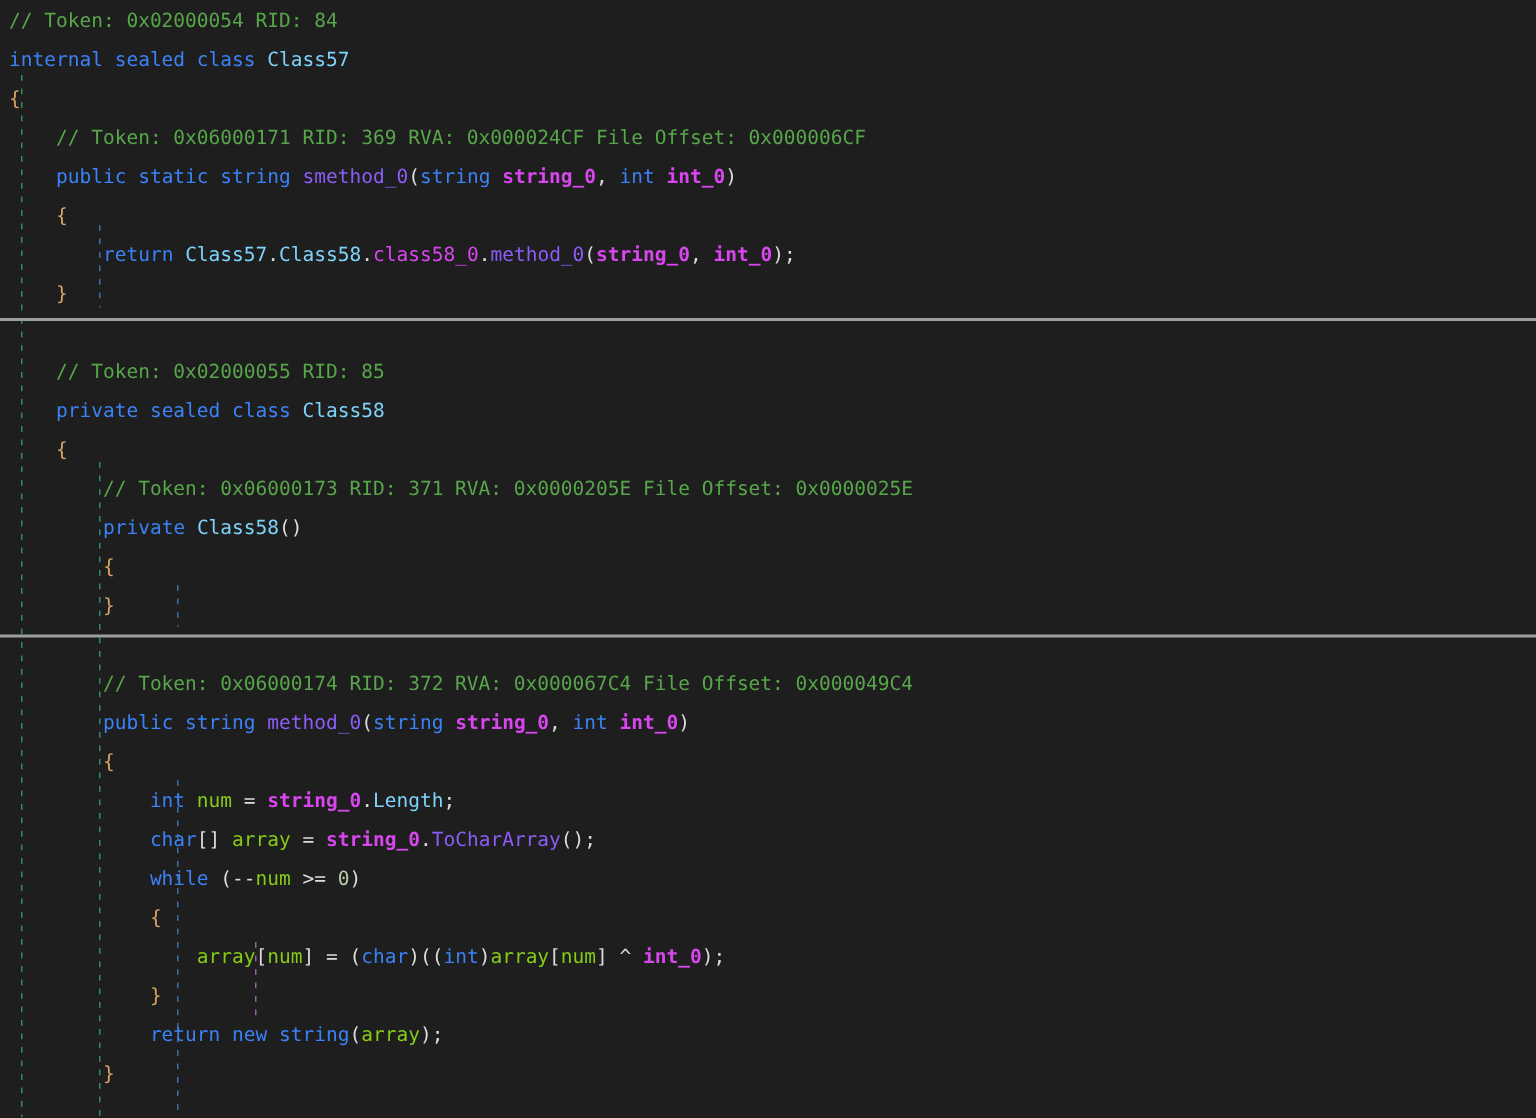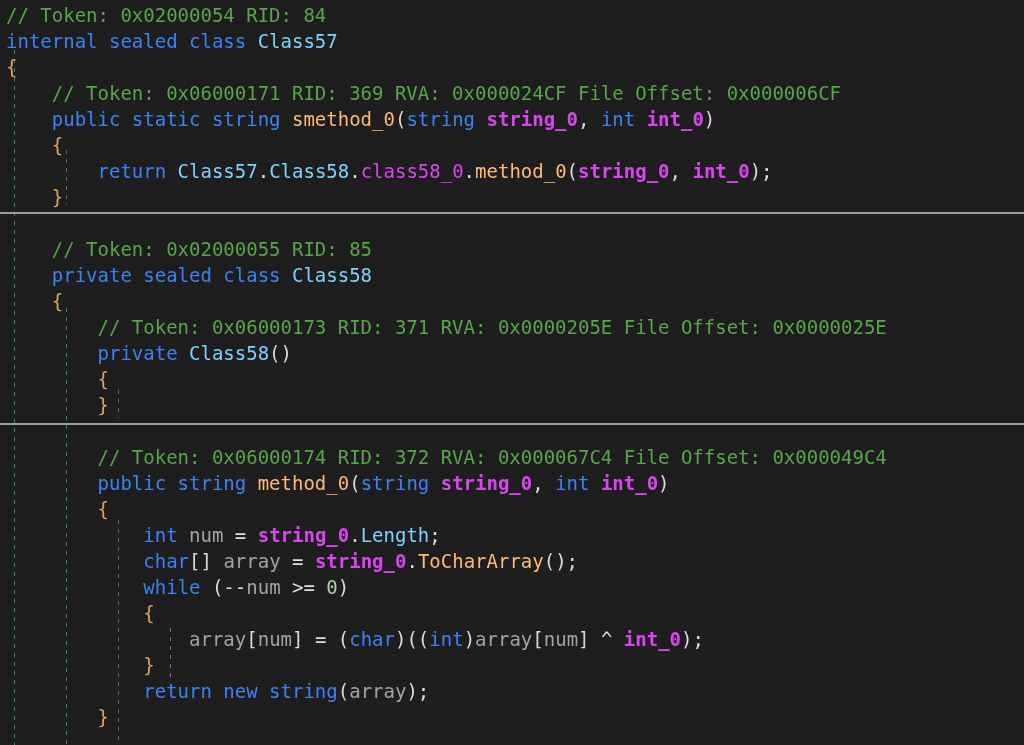--- a/index.html
+++ b/index.html
@@ -8,21 +8,21 @@
     padding: 0;
     background: #1e1e1e;
   }
   #root {
     position: relative;
     width: 1024px;
     height: 745px;
     background: #1e1e1e;
     overflow: hidden;
     font-family: "DejaVu Sans Mono", "Liberation Mono", monospace;
-    font-size: 19px;
+    font-size: 13px;
     line-height: 26px;
     -webkit-font-smoothing: antialiased;
   }
 
   
   .guides {
     position: absolute;
     inset: 0;
     pointer-events: none;
     z-index: 1;
@@ -61,23 +61,23 @@
   .line {
     height: 26px;
     white-space: pre;
     padding-left: 6px;
   }
 
   
   .t-comment  { color: #57a64a; }
   .t-keyword  { color: #3b82f6; }
   .t-type     { color: #7dd3fc; }
-  .t-method   { color: #fdba74; }
+  .t-method   { color: #8b5cf6; }
   .t-param    { color: #d946ef; font-weight: bold; }
-  .t-local    { color: #a3a3a3; }
+  .t-local    { color: #84cc16; }
   .t-plain    { color: #dcdcdc; }
   .t-brace    { color: #d8a464; }
   .t-punct    { color: #dcdcdc; }
   .t-field    { color: #d946ef; }
   .t-num      { color: #b5cea8; }
 </style>
 </head>
 <body>
 
 <div id="root">

